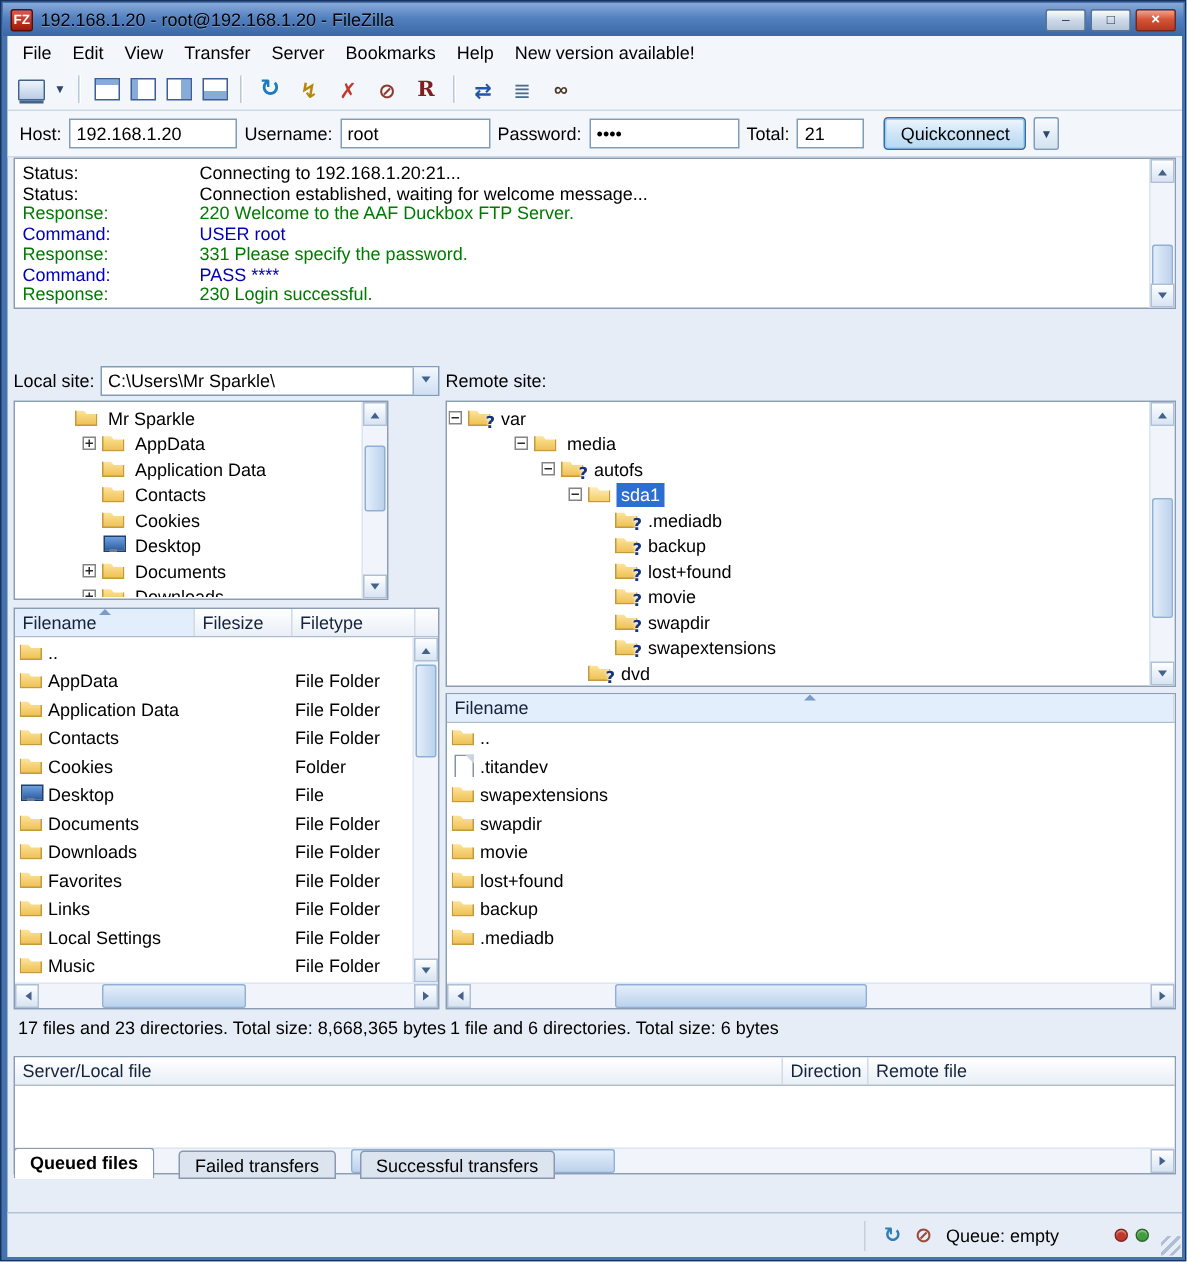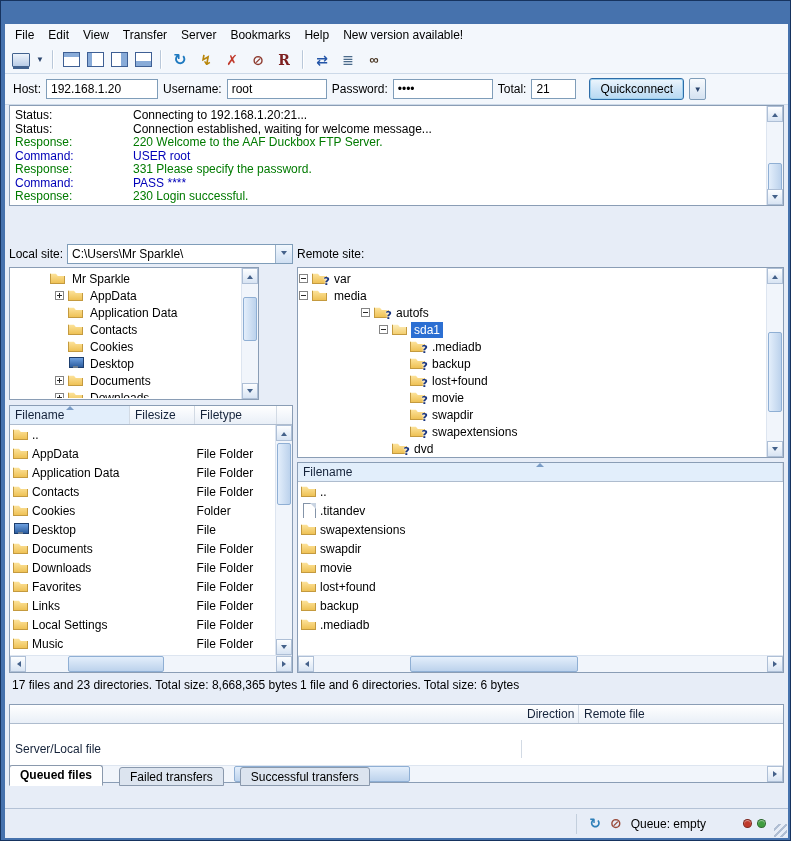--- a/index.html
+++ b/index.html
@@ -129,21 +129,21 @@
   .hcell.sorted { background:#e2eefb; }
   .hcell.sorted::after { content:""; position:absolute; top:0; left:50%; margin-left:-4px;
     border-left:4px solid transparent; border-right:4px solid transparent; border-bottom:4px solid #7a9cc6; }
   .lbody { flex:1; position:relative; overflow:hidden; background:#fff; }
   .rows { position:absolute; inset:0; }
   .rows.with-vs { right:17px; }
   .lrow { display:flex; align-items:center; height:19px; }
   .cell { display:flex; align-items:center; overflow:hidden; white-space:nowrap; padding:0 3px; }
   .col-lname { width:120px; } .col-lsize { width:65px; } .col-ltype { width:82px; }
   .col-rname { width:520px; }
-  .col-q1 { width:512px;margin-top:35px; } .col-q2 { width:57px; } .col-q3 { flex:1; border-right:none; }
+  .col-q1 { width:512px; } .col-q2 { width:57px; } .col-q3 { flex:1; border-right:none; }
 
   .pstatus { position:absolute; white-space:nowrap; }
 
   
   .queuewrap { position:absolute; left:4px; top:680px; width:775px; height:79px; border:1px solid #8a9db5; background:#fff; display:flex; flex-direction:column; }
   .qbody { flex:1; background:#fff; }
 
   .tabs { position:absolute; left:4px; top:741px; height:21px; display:flex; gap:16px; align-items:flex-end; }
   .tab { padding:2px 10px 3px; border:1px solid #8a99ad; border-radius:3px 3px 0 0; background:#dce4ef; height:19px; white-space:nowrap; }
   .tab.active { background:#fff; font-weight:bold; height:21px; border-bottom-color:#fff; }
@@ -158,20 +158,36 @@
   .grip { position:absolute; right:1px; bottom:1px; width:13px; height:13px;
     background:repeating-linear-gradient(135deg, transparent 0 3px, #b0bed3 3px 5px); }
 
   .splitter { position:absolute; background:transparent; }
 </style>
 </head>
 <body>
 
 <div class="win">
 
+  <div class="titlebar">
+    <span class="app-icon">FZ</span>
+    <span class="title-text">192.168.1.20 - root@192.168.1.20 - FileZilla</span>
+    <span class="winbtns">
+
+    <span class="wbtn wb-min">
+          <span class="wbg">–</span>
+        </span>
+        <span class="wbtn wb-max">
+          <span class="wbg">□</span>
+        </span>
+        <span class="wbtn wb-close">
+          <span class="wbg">×</span>
+        </span>
+      </span>
+  </div>
 
   <div class="client">
 
     <div class="menubar">
 
     <span class="menuitem">File</span>
         <span class="menuitem">Edit</span>
         <span class="menuitem">View</span>
         <span class="menuitem">Transfer</span>
         <span class="menuitem">Server</span>
@@ -377,21 +393,21 @@
     <div class="splitter" style="left:4px;top:376px;width:284px;height:5px;"></div>
 
     <div class="treewrap" style="left:292px;top:243px;width:487px;height:191px;">
       <div class="treebody">
 
       <div class="trow" style="">
             <span class="exp minus"></span>
             <span class="ic ic-folder-question"></span>
             <span class="tlabel">var</span>
           </div>
-          <div class="trow" style="">
+          <div class="trow" style="padding-left: 44px;">
             <span class="exp minus"></span>
             <span class="ic ic-folder"></span>
             <span class="tlabel">media</span>
           </div>
           <div class="trow" style="padding-left: 62px;">
             <span class="exp minus"></span>
             <span class="ic ic-folder-question"></span>
             <span class="tlabel">autofs</span>
           </div>
           <div class="trow sel" style="padding-left: 80px;">

